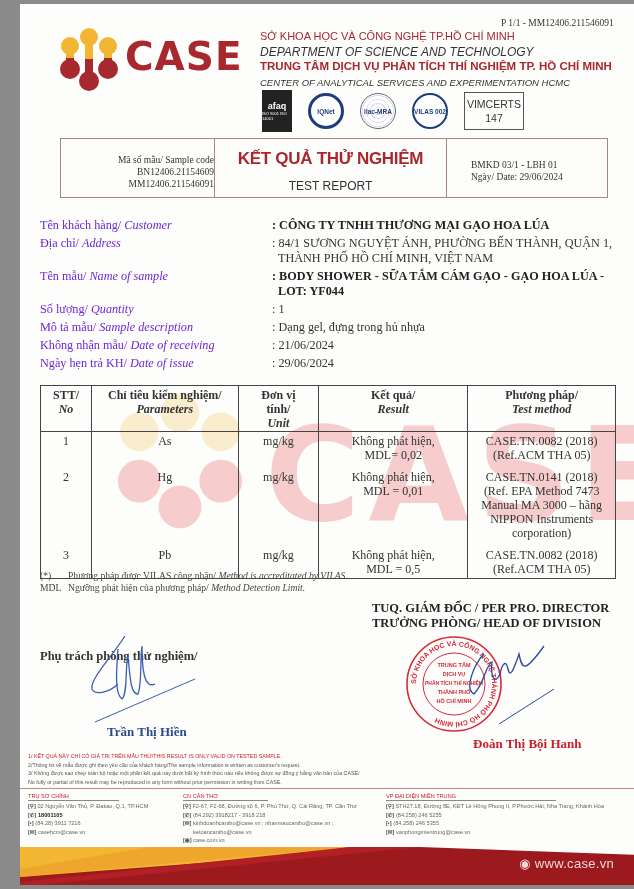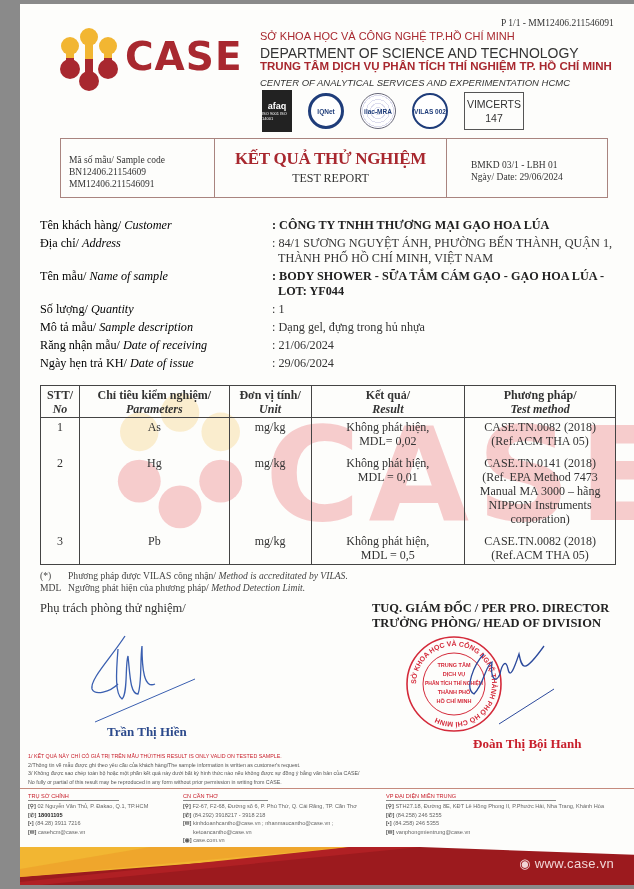--- a/index.html
+++ b/index.html
@@ -7,68 +7,68 @@
   body { font-family: "Liberation Serif", serif; color: #2b2b2b; position: relative; }
   .page { position: absolute; left: 20px; top: 4px; width: 624px; height: 881px; background: #fdfdfb; overflow: hidden; }
   .abs { position: absolute; }
 
   
   .page-ref { left: 481px; top: 14px; font-size: 9.5px; color: #333; }
   .logo { left: 38px; top: 22px; width: 200px; height: 70px; }
   .logo-word { position: absolute; left: 67px; top: 8px; font-family: "DejaVu Sans", sans-serif; font-weight: bold; font-size: 39px; color: #a8282f; letter-spacing: 1px; }
   .hdr-line { font-family: "Liberation Sans", sans-serif; white-space: nowrap; }
   .h1 { left: 240px; top: 26px; font-size: 11px; color: #a8282f; }
-  .h2 { left: 240px; top: 41px; font-size: 14px; color: #333; }
+  .h2 { left: 240px; top: 41px; font-size: 12px; font-style: italic; color: #333; }
   .h3 { left: 240px; top: 56px; font-size: 11.5px; font-weight: bold; color: #a8282f; }
   .h4 { left: 240px; top: 73px; font-size: 9.5px; font-style: italic; color: #333; }
   .certs { left: 242px; top: 86px; height: 42px; display: flex; gap: 16px; align-items: center; }
   .cert { width: 36px; height: 36px; border-radius: 50%; display: flex; align-items: center; justify-content: center; font-family: "Liberation Sans", sans-serif; font-size: 6.5px; font-weight: bold; }
   .cert-afaq { width: 30px; height: 42px; border-radius: 0; background: #222; color: #fff; flex-direction: column; font-size: 9px; }
   .cert-afaq small { font-size: 4px; font-weight: normal; line-height: 5px; }
   .cert-iqnet { border: 3px solid #1f3d7a; background: #fff; color: #1f3d7a; }
   .cert-ilac { border: 1px solid #667; color: #1f3d7a; background: repeating-radial-gradient(circle, #fff 0 3px, #dde 3px 4px); }
   .cert-vilas { border: 2px solid #1f3d7a; color: #1f3d7a; background: #fff; }
   .vimcerts { border: 1px solid #555; width: 60px; height: 38px; display: flex; flex-direction: column; align-items: center; justify-content: center; font-family: "Liberation Sans", sans-serif; font-size: 10.5px; color: #333; line-height: 14px; text-align: right; }
 
   
   .titlebox { left: 40px; top: 134px; width: 548px; height: 60px; border: 1px solid #a9847f; display: flex; }
-  .tb-left { width: 154px; border-right: 1px solid #a9847f; padding: 15px 0 0 8px; font-size: 9.5px; line-height: 12px; color: #333; }
-  .tb-mid { width: 232px; border-right: 1px solid #a9847f; text-align: center; padding-top: 10px; font-family: Liberation Serif, serif; }
+  .tb-left { width: 154px; border-right: 1px solid #a9847f; padding: 15px 0 0 8px; font-size: 9.5px; line-height: 12px; color: #333; text-align: right; }
+  .tb-mid { width: 232px; border-right: 1px solid #a9847f; text-align: center; padding-top: 10px; font-family: Liberation Sans, sans-serif; }
   .tb-mid .t1 { font-size: 17px; font-weight: bold; color: #a8282f; letter-spacing: -0.3px; }
-  .tb-mid .t2 { font-size: 12px; color: #333; margin-top: 2px; }
+  .tb-mid .t2 { font-size: 12px; color: #333; margin-top: 10px; }
   .tb-right { flex: 1; padding: 20px 0 0 24px; font-size: 9.5px; line-height: 12px; color: #333; }
 
   
   .info { left: 20px; top: 214px; width: 600px; font-size: 12.2px; color: #333; }
   .info-row { display: flex; line-height: 15px; margin-bottom: 3px; }
-  .info-label { width: 192px; color: #000000; }
+  .info-label { width: 192px; color: #6d28d9; }
   .info-label i { font-style: italic; }
   .info-val { flex: 1; margin-left: 40px; }
   .info-val.bold { font-weight: bold; color: #222; }
 
   
   .tbl { left: 20px; top: 381px; width: 576px; border-collapse: collapse; font-size: 12px; color: #333; }
   .tbl th, .tbl td { border: 1px solid #444; vertical-align: top; text-align: center; line-height: 14px; }
-  .tbl th { font-weight: bold; padding: 2px 2px 1px; }
+  .tbl th { font-weight: bold; padding: 2px 12px 1px; }
   .tbl th i { font-weight: bold; }
   .tbl td { border-top: none; border-bottom: none; padding: 2px 2px 6px; }
   .tbl tr:last-child td { border-bottom: 1px solid #444; padding-bottom: 2px; }
 
   
   .wm { position: absolute; left: 75px; top: 395px; width: 400px; height: 140px; opacity: 0.22; pointer-events: none; }
   .wm-word { position: absolute; left: 170px; top: 0; font-family: "DejaVu Sans", sans-serif; font-weight: bold; font-size: 130px; color: #e0212b; letter-spacing: 8px; }
 
   
   .notes { left: 20px; top: 566px; font-size: 9.6px; color: #444; line-height: 12px; }
   .notes .n { display: flex; }
   .notes .k { width: 28px; }
   .notes i { }
 
   .sig-left-title { left: 20px; top: 597px; font-size: 12.5px; line-height: 15px; color: #333; }
-  .sig-left-title .b { font-weight: normal; }
+  .sig-left-title .b { font-weight: bold; margin-top: 48px; }
   .sig-left-title .bi { font-weight: bold; font-style: italic; }
   .sig-right-title { left: 352px; top: 597px; font-size: 12.5px; line-height: 15px; font-weight: bold; color: #222; width: 244px; }
 
   .sig-svg { position: absolute; }
   .name-left { left: 87px; top: 720px; font-size: 13px; font-weight: bold; color: #2c4a8c; }
   .name-right { left: 453px; top: 732px; font-size: 13px; font-weight: bold; color: #c8202c; }
 
   
   .fnotes { left: 8px; top: 748px; font-family: "Liberation Sans", sans-serif; font-size: 5.3px; line-height: 8.5px; color: #555; width: 400px; }
   .fnotes .red { color: #c8202c; }
@@ -177,21 +177,21 @@
     </div>
     <div class="info-row">
       <div class="info-label"><span>Số lượng/</span> <i>Quantity</i></div>
       <div class="info-val">: 1</div>
     </div>
     <div class="info-row">
       <div class="info-label"><span>Mô tả mẫu/</span> <i>Sample description</i></div>
       <div class="info-val">: Dạng gel, đựng trong hủ nhựa</div>
     </div>
     <div class="info-row">
-      <div class="info-label"><span>Răng nhận mẫu/</span> <i>Date of receiving</i></div>
+      <div class="info-label"><span>Không nhận mẫu/</span> <i>Date of receiving</i></div>
       <div class="info-val">: 21/06/2024</div>
     </div>
     <div class="info-row">
       <div class="info-label"><span>Ngày hẹn trả KH/</span> <i>Date of issue</i></div>
       <div class="info-val">: 29/06/2024</div>
     </div>
   </div>
 
   <table class="abs tbl">
     <colgroup>

